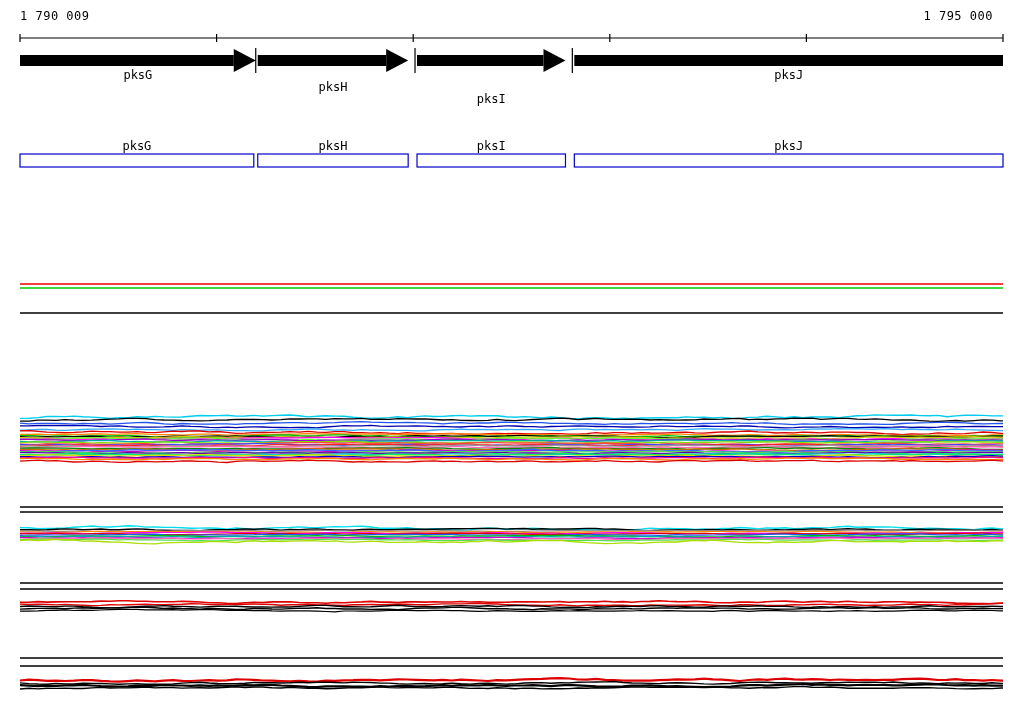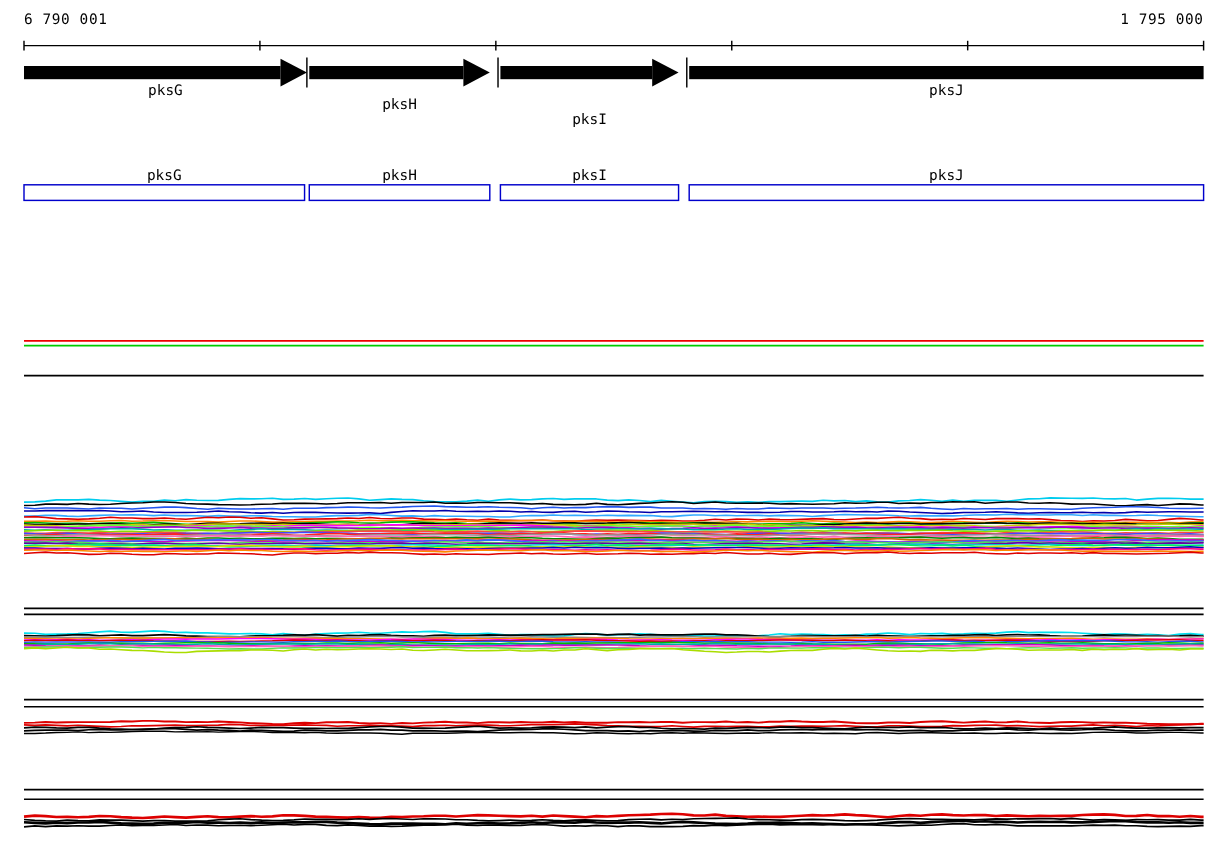--- a/index.html
+++ b/index.html
@@ -1,28 +1,28 @@
 <!DOCTYPE html>
 <html><head>
 <meta charset="utf-8">
 <style>
   html,body{margin:0;padding:0;background:#FFFFFF;}
   .stage{position:relative;width:1024px;height:714px;background:#FFFFFF;overflow:hidden;
          font-family:"DejaVu Sans Mono","Liberation Mono",monospace;}
   .coord{position:absolute;top:9px;font-size:12px;color:#000;letter-spacing:0.5px;white-space:pre;}
   .coord.left{left:20px;}
-  .coord.right{right:21px;}
+  .coord.right{right:31px;}
   svg text{font-family:"DejaVu Sans Mono","Liberation Mono",monospace;font-size:12px;fill:#000;}
   svg{position:absolute;left:0;top:0;}
 </style>
 </head>
 <body>
 
 <div class="stage">
-  <div class="coord left">6 790 001</div>
+  <div class="coord left">1 790 009</div>
   <div class="coord right">1 795 000</div>
   <svg id="tracks" width="1024" height="714" viewBox="0 0 1024 714">
       <line x1="20" y1="38" x2="1003" y2="38" stroke="#000000" stroke-width="1.2"></line>
       <line x1="20" y1="34" x2="20" y2="42" stroke="#000000" stroke-width="1.2"></line>
       <line x1="216.6" y1="34" x2="216.6" y2="42" stroke="#000000" stroke-width="1.2"></line>
       <line x1="413.2" y1="34" x2="413.2" y2="42" stroke="#000000" stroke-width="1.2"></line>
       <line x1="609.8" y1="34" x2="609.8" y2="42" stroke="#000000" stroke-width="1.2"></line>
       <line x1="806.4" y1="34" x2="806.4" y2="42" stroke="#000000" stroke-width="1.2"></line>
       <line x1="1003" y1="34" x2="1003" y2="42" stroke="#000000" stroke-width="1.2"></line>
       <rect x="20" y="55" width="213.7705541108222" height="11" fill="#000000"></rect>

